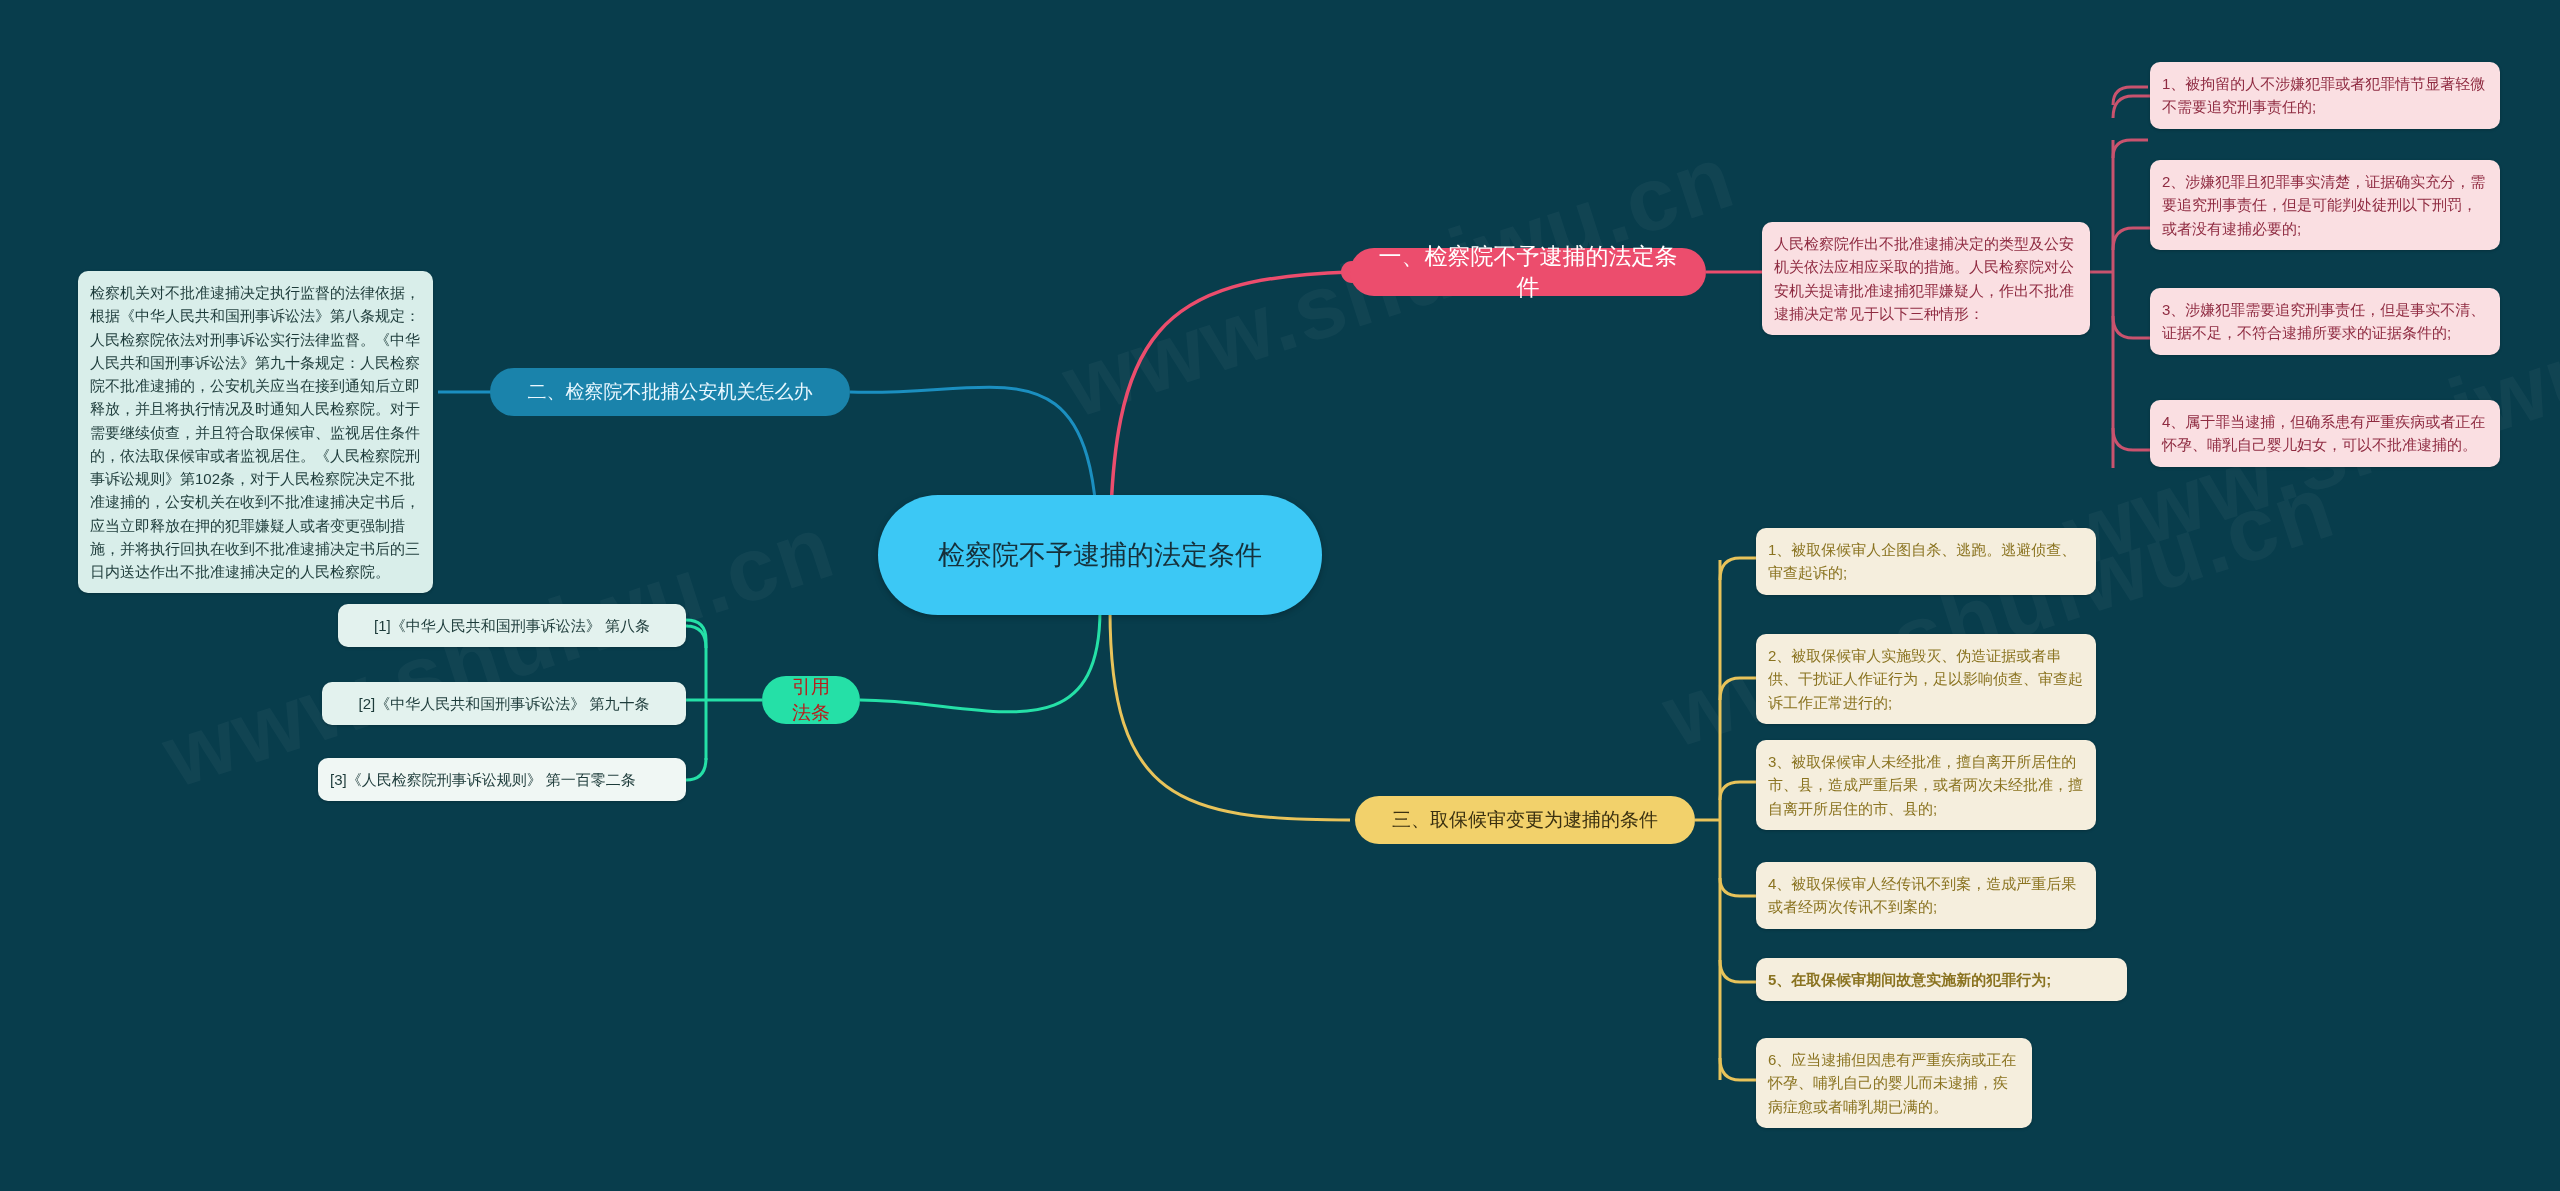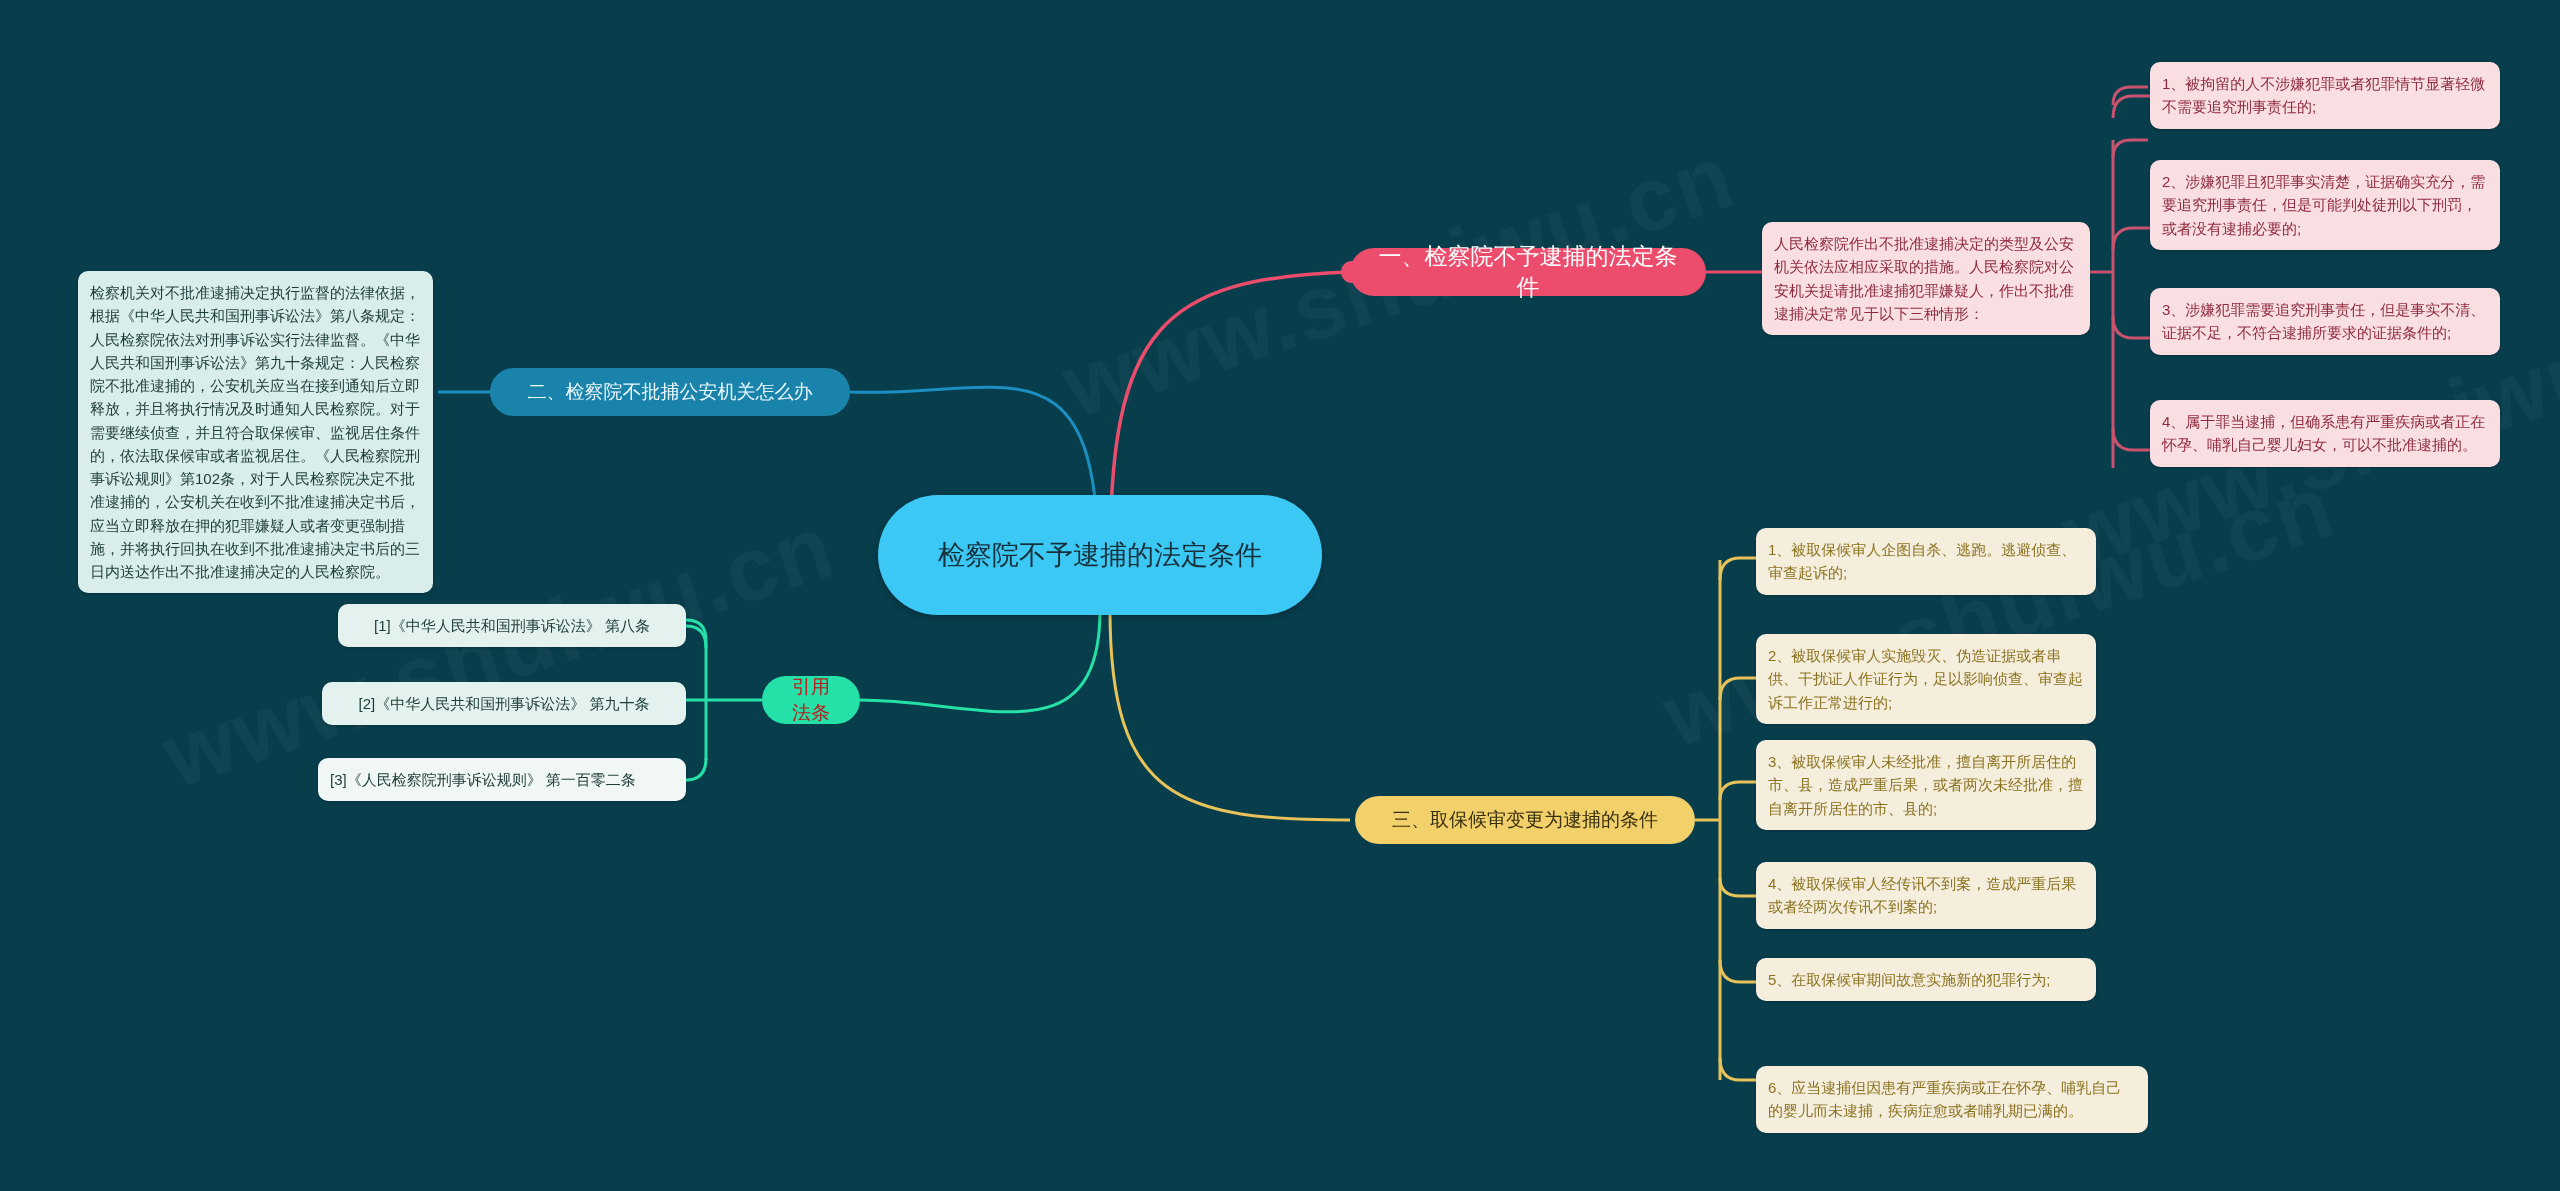--- a/index.html
+++ b/index.html
@@ -147,24 +147,24 @@
   </div>
   <div class="box box-cream" style="left:1756px; top:634px; width:340px;">
     <span>2、被取保候审人实施毁灭、伪造证据或者串供、干扰证人作证行为，足以影响侦查、审查起诉工作正常进行的;</span>
   </div>
   <div class="box box-cream" style="left:1756px; top:740px; width:340px;">
     <span>3、被取保候审人未经批准，擅自离开所居住的市、县，造成严重后果，或者两次未经批准，擅自离开所居住的市、县的;</span>
   </div>
   <div class="box box-cream" style="left:1756px; top:862px; width:340px;">
     <span>4、被取保候审人经传讯不到案，造成严重后果或者经两次传讯不到案的;</span>
   </div>
-  <div class="box box-cream" style="left:1756px; top:958px; width:340px;">
+  <div class="box box-cream" style="left:1756px; top:958px; width:371px;font-weight:bold;">
     <span>5、在取保候审期间故意实施新的犯罪行为;</span>
   </div>
-  <div class="box box-cream" style="left:1756px; top:1038px; width:392px;margin-top:28px;">
+  <div class="box box-cream" style="left:1756px; top:1038px; width:276px;">
     <span>6、应当逮捕但因患有严重疾病或正在怀孕、哺乳自己的婴儿而未逮捕，疾病症愈或者哺乳期已满的。</span>
   </div>
 
   <div class="pill pill-green" style="left:762px; top:676px; width:98px; height:48px;">
     <span>引用法条</span>
   </div>
 
   <div class="box box-pale" style="left:338px; top:604px; width:348px; text-align:center;">
     <span>[1]《中华人民共和国刑事诉讼法》 第八条</span>
   </div>

